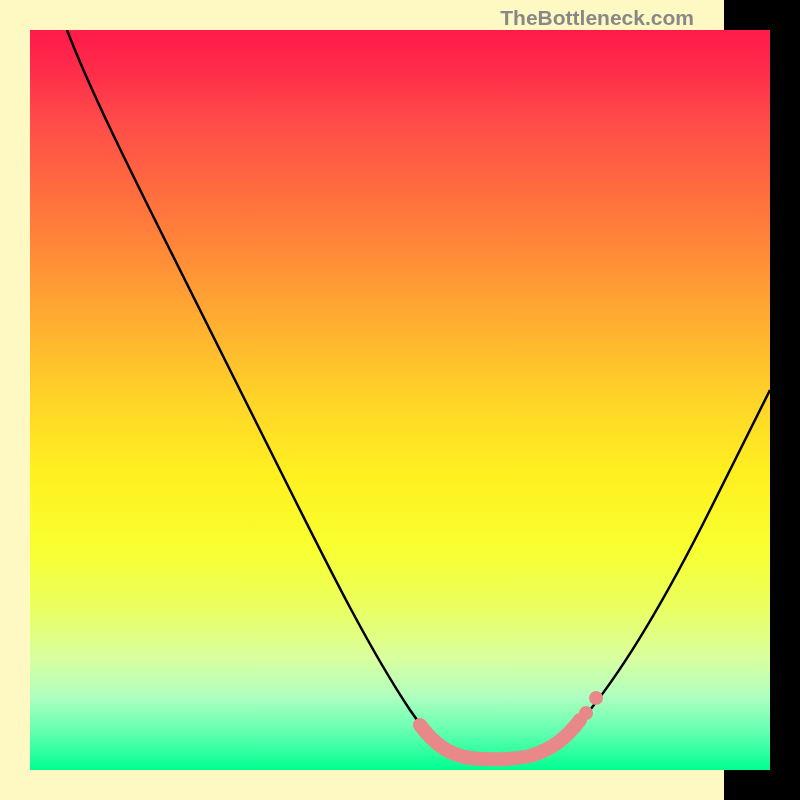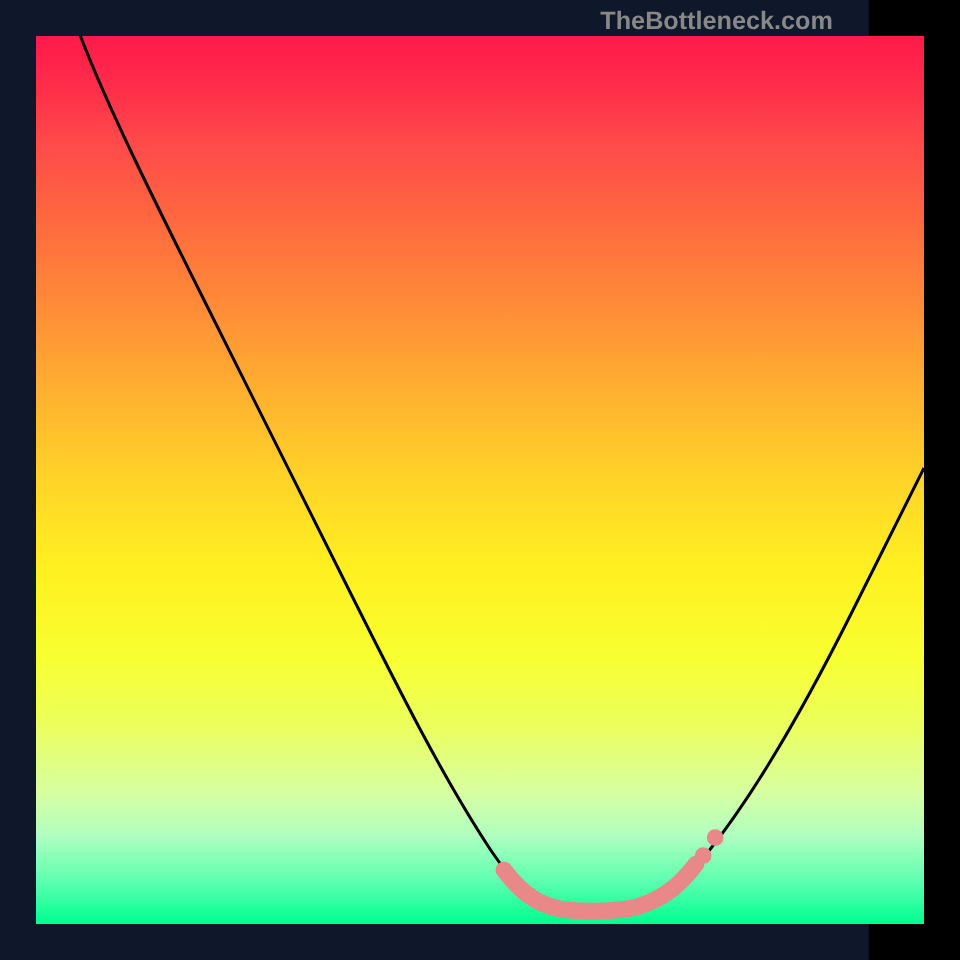--- a/index.html
+++ b/index.html
@@ -8,21 +8,21 @@
     background: #000;
     width: 800px;
     height: 800px;
     overflow: hidden;
     font-family: Arial, sans-serif;
   }
   .chart-container {
     position: relative;
     width: 724px;
     height: 800px;
-    background: #0f172a;
+    background: #fef9c3;
   }
   .plot-area {
     position: absolute;
     left: 30px;
     top: 30px;
     width: 740px;
     height: 740px;
     background: linear-gradient(to bottom,
       #ff1a4a 0%,
       #ff2e4a 6%,

